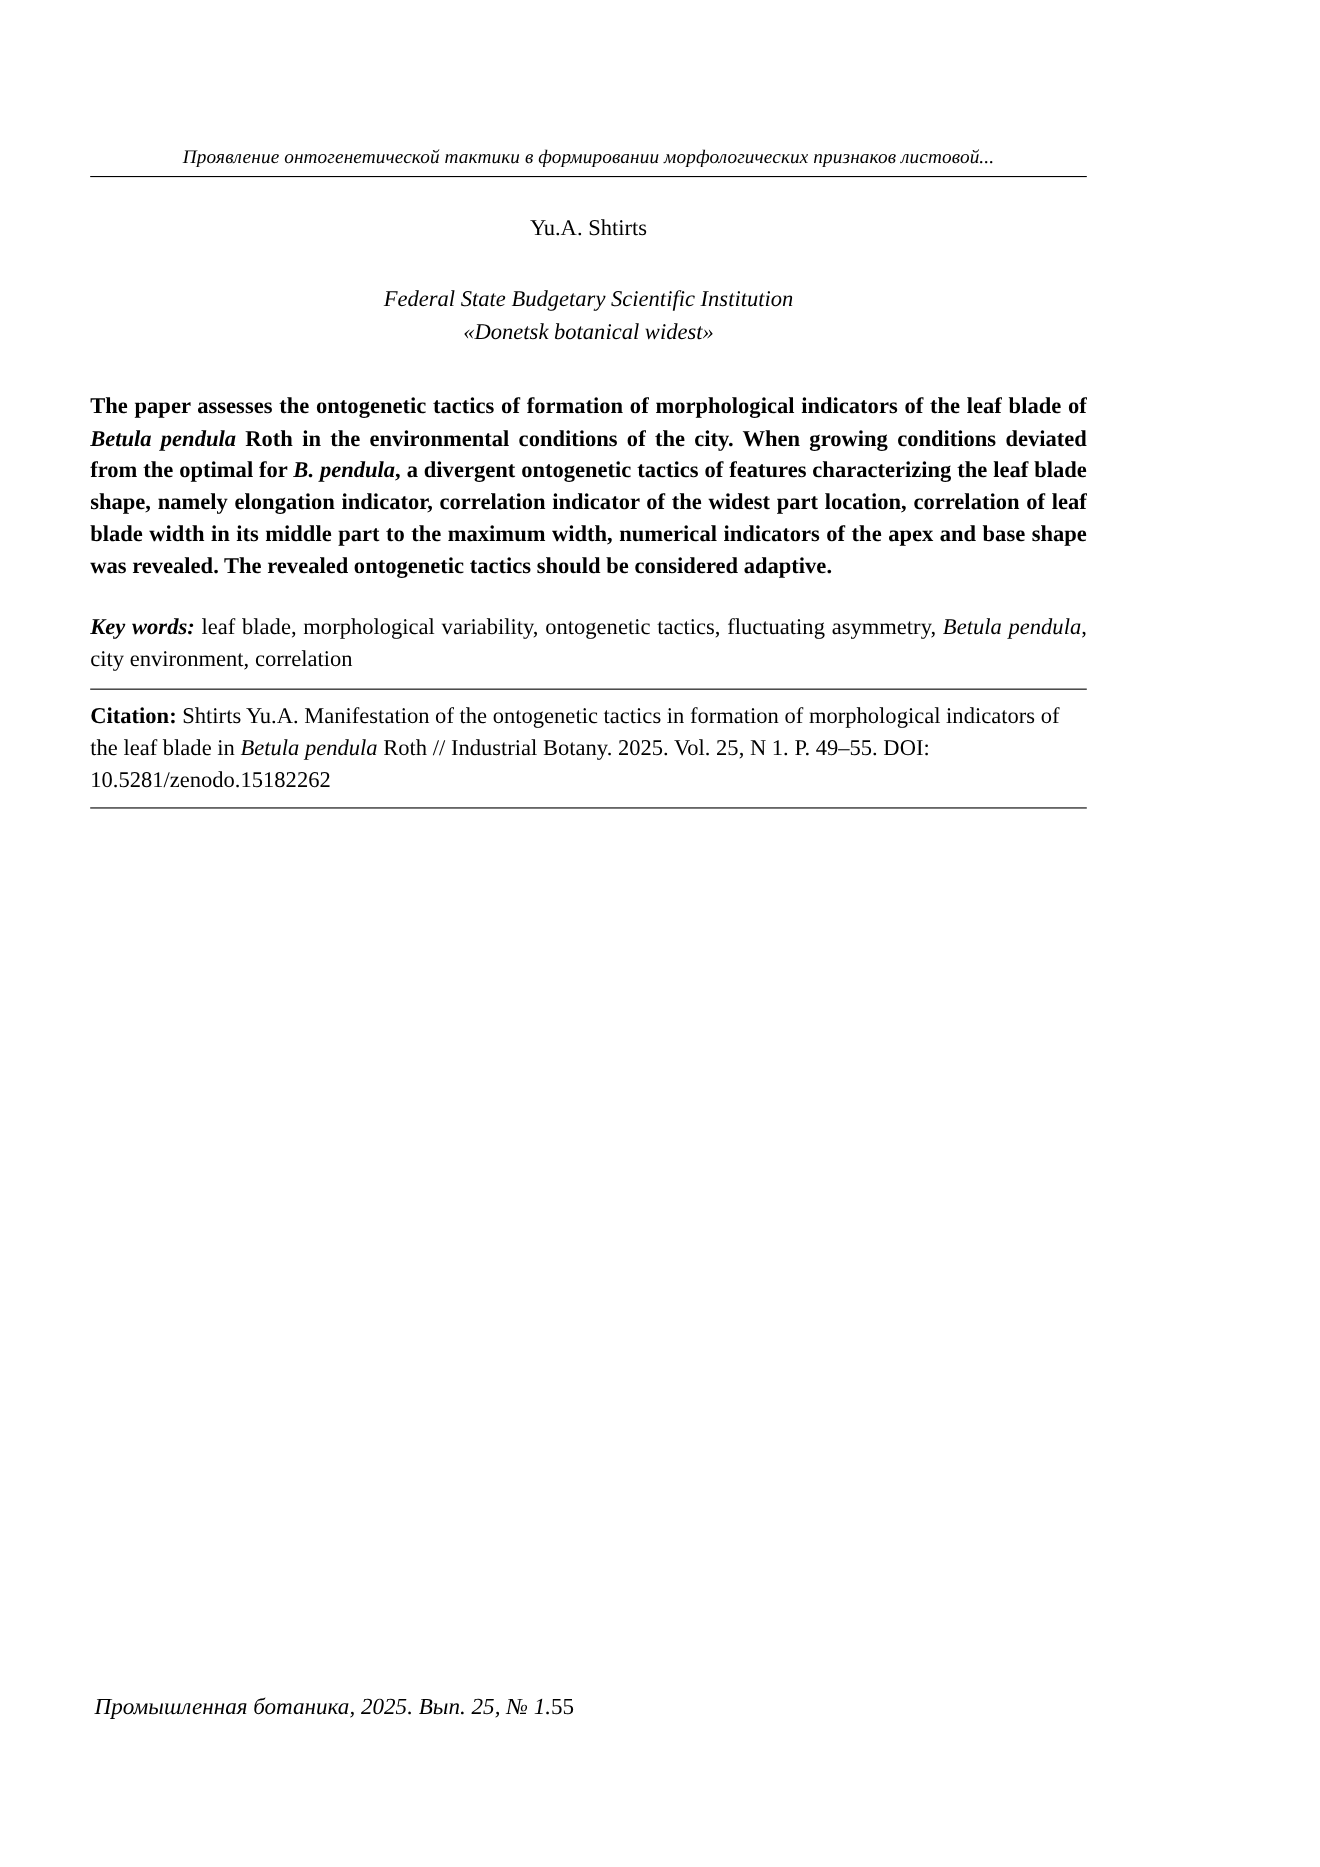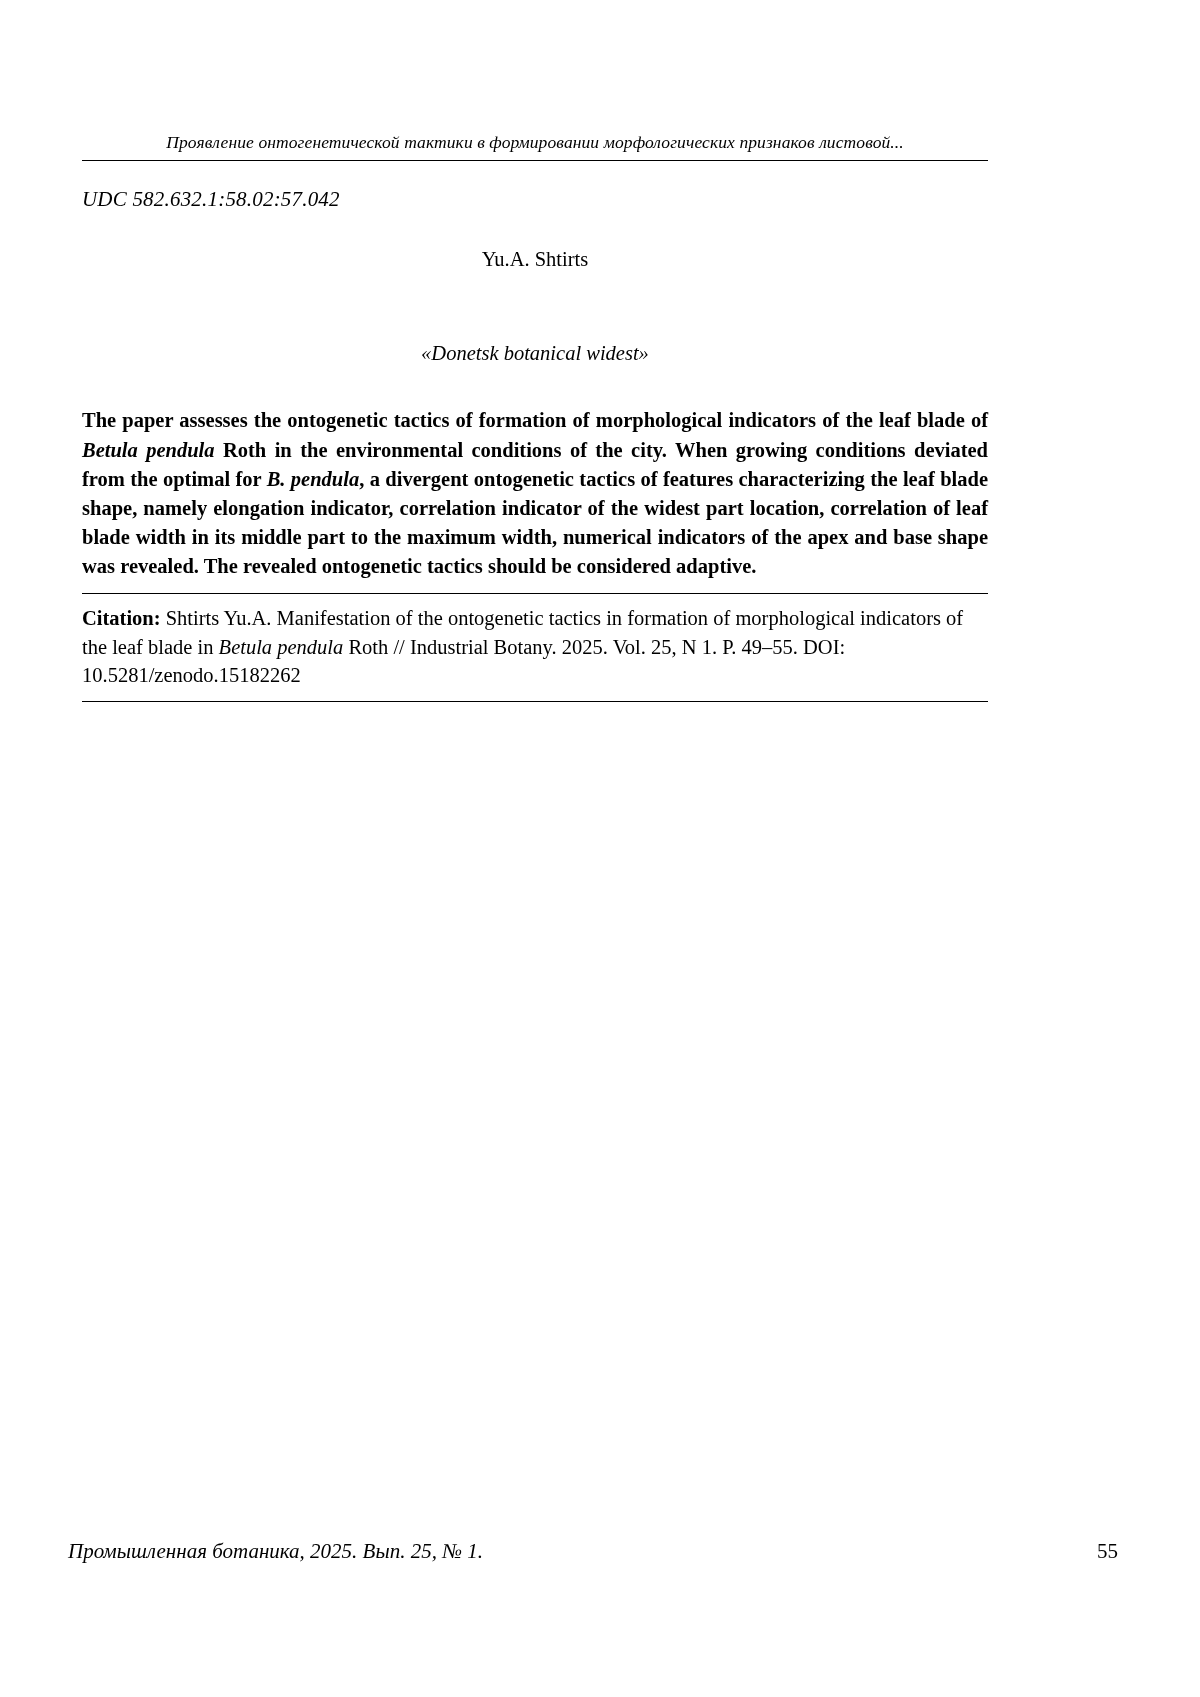--- a/index.html
+++ b/index.html
@@ -107,58 +107,59 @@
   .citation {
     font-size: 20.5px;
     line-height: 1.4;
     text-align: left;
   }
   .citation .cit-label { font-weight: bold; }
   .citation i { font-style: italic; }
 
   .footer {
     position: absolute;
-    left: 68px;
+    left: 86px;
     right: 82px;
     bottom: 133px;
     display: flex;
     align-items: baseline;
-    justify-content: space-between;
   }
   .footer-left {
     font-style: italic;
     font-size: 21px;
   }
   .footer-right {
     font-size: 21px;
   }
 </style>
 </head>
 <body>
 
 <div class="page">
 
   <div class="content">
 
     <div class="running-head">Проявление онтогенетической тактики в формировании морфологических признаков листовой...</div>
 
-    <div class="udc">UDC 582.632.1:58.02:57.042</div>
 
 
     <div class="author">Yu.A. Shtirts</div>
 
     <div class="affiliation">
-      <br>
+      <span>Federal State Budgetary Scientific Institution</span><br>
       <span>«Donetsk botanical widest»</span>
     </div>
 
     <div class="abstract">
       <span>The paper assesses the ontogenetic tactics of formation of morphological indicators of the leaf blade of </span><i>Betula pendula</i><span> Roth in the environmental conditions of the city. When growing conditions deviated from the optimal for </span><i>B. pendula</i><span>, a divergent ontogenetic tactics of features characterizing the leaf blade shape, namely elongation indicator, correlation indicator of the widest part location, correlation of leaf blade width in its middle part to the maximum width, numerical indicators of the apex and base shape was revealed. The revealed ontogenetic tactics should be considered adaptive.</span>
     </div>
 
+    <div class="keywords">
+      <span class="kw-label">Key words:</span><span> leaf blade, morphological variability, ontogenetic tactics, fluctuating asymmetry, </span><i>Betula pendula</i><span>, city environment, correlation</span>
+    </div>
 
     <div class="citation-box">
       <div class="citation">
         <span class="cit-label">Citation:</span><span> Shtirts Yu.A. Manifestation of the ontogenetic tactics in formation of morphological indicators of the leaf blade in </span><i>Betula pendula</i><span> Roth // Industrial Botany. 2025. Vol. 25, N 1. P. 49–55. DOI: 10.5281/zenodo.15182262</span>
       </div>
     </div>
 
   </div>
 
   <div class="footer">

